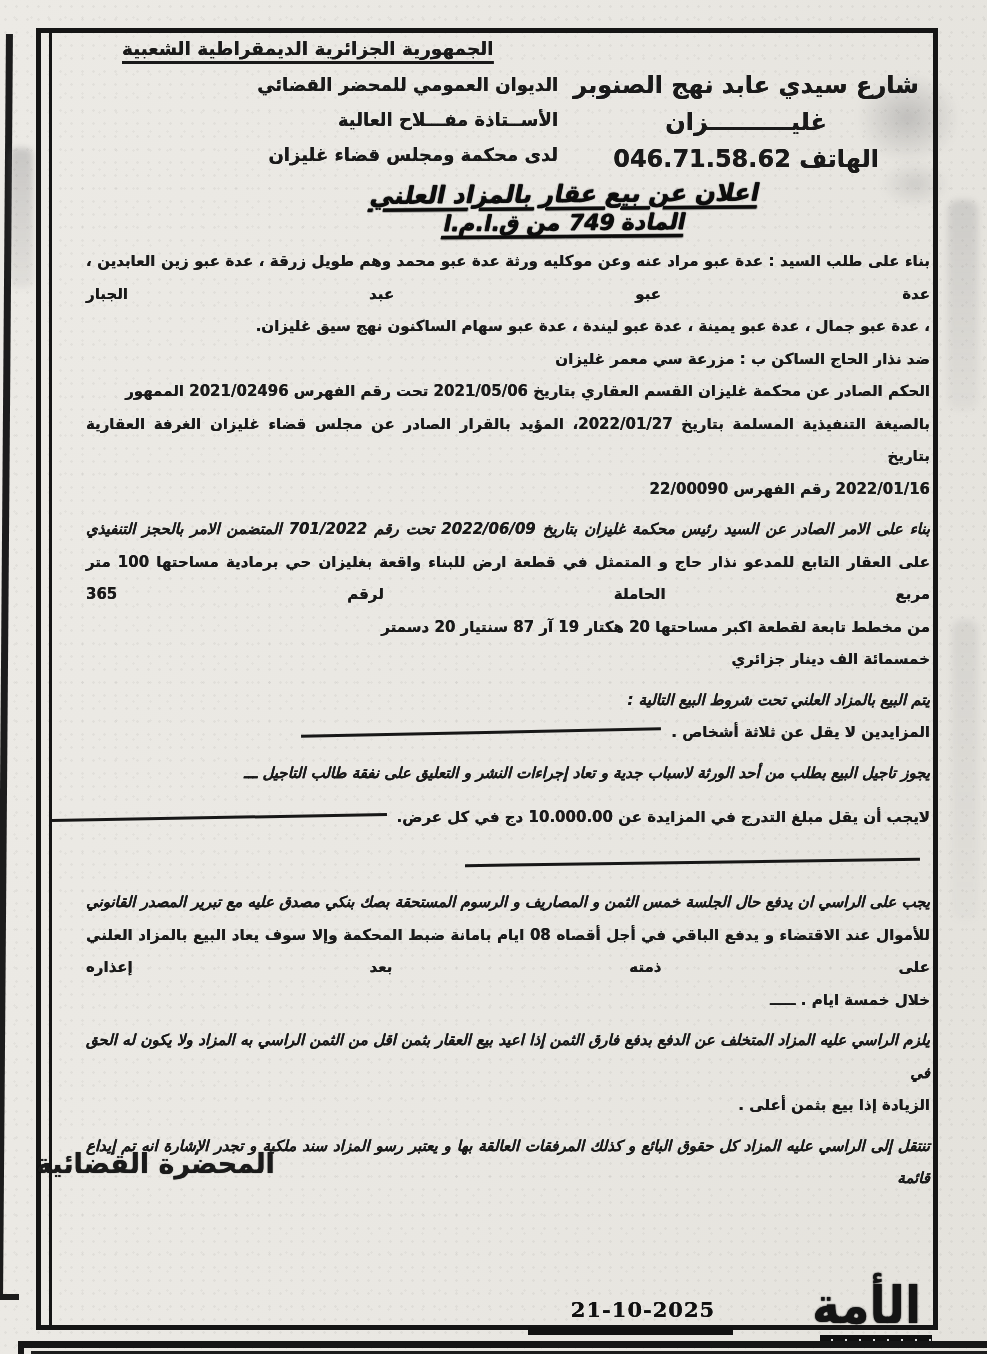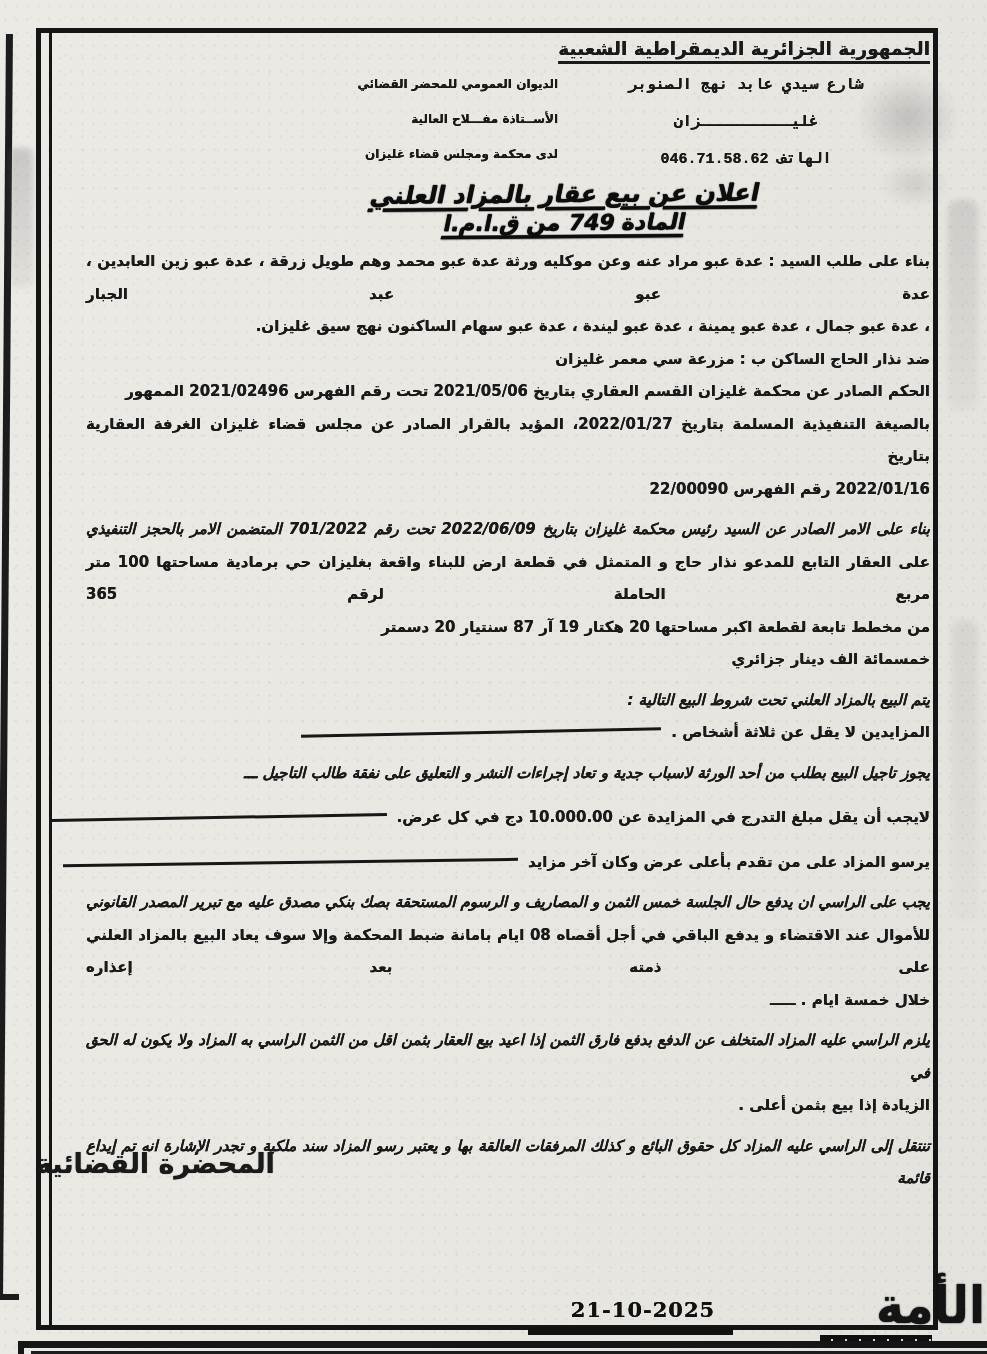--- a/index.html
+++ b/index.html
@@ -33,27 +33,27 @@
   .g2{left:948px;top:200px;width:30px;height:210px;background:linear-gradient(rgba(110,110,115,.20),rgba(110,110,115,.06));border-radius:10px;}
   .g3{left:9px;top:148px;width:24px;height:140px;background:linear-gradient(rgba(100,100,105,.26),rgba(100,100,105,.08));border-radius:8px;}
   .g4{left:880px;top:160px;width:70px;height:48px;background:radial-gradient(rgba(95,95,100,.18),transparent 70%);}
   .g5{left:952px;top:620px;width:26px;height:300px;background:linear-gradient(rgba(110,110,115,.12),rgba(110,110,115,.03));border-radius:10px;}
   
   .content{
     position:absolute;left:50px;top:32px;width:880px;height:1290px;
     direction:rtl;
   }
   .h-republic{
-    text-align:right;padding-left:94px;font-size:18.5px;font-weight:bold;
+    text-align:left;padding-left:72px;font-size:18.5px;font-weight:bold;
     text-decoration:underline;text-decoration-thickness:2.5px;text-underline-offset:6px;
     margin-top:6px;letter-spacing:.5px;text-shadow:0 0 .6px #000;
   }
   .h-cols{display:flex;flex-direction:row;margin-top:8px;}
-  .h-addr{width:42%;text-align:center;font-size:15px;font-weight:bold;line-height:37px;text-shadow:0 0 .5px #000;font-family:Liberation Mono, monospace;}
-  .h-office{width:58%;text-align:right;padding-right:4px;font-size:12px;font-weight:bold;line-height:35px;text-shadow:0 0 .5px #000;}
+  .h-addr{width:42%;text-align:center;font-size:24px;font-weight:bold;line-height:37px;text-shadow:0 0 .5px #000;}
+  .h-office{width:58%;text-align:right;padding-right:4px;font-size:18px;font-weight:bold;line-height:35px;text-shadow:0 0 .5px #000;}
   .stamp{ text-align:center;padding-left:150px;margin-top:2px; }
   .stamp .s1,.stamp .s2{
     display:inline-block;transform:skewX(-12deg) rotate(-.5deg);
     font-weight:bold;letter-spacing:2px;color:#0d0d0d;
     text-decoration:underline;text-decoration-thickness:3px;text-underline-offset:5px;
     text-shadow:0 0 1.3px #000, .5px .5px 0 #222;
   }
   .stamp .s1{font-size:24px;}
   .stamp .s2{font-size:22px;margin-top:2px;}
   .body{margin-top:10px;font-size:15px;font-weight:bold;line-height:32.5px;text-align:right;text-shadow:0 0 .4px #111;}
@@ -69,21 +69,21 @@
     position:absolute;left:36px;top:1148px;font-size:27px;font-weight:bold;
     letter-spacing:.5px;text-shadow:0 0 .8px #000;
   }
   .footer-date{
     position:absolute;left:548px;top:1297px;width:190px;text-align:center;
     font-family:"DejaVu Serif", serif;font-weight:bold;font-size:21px;
     letter-spacing:1px;direction:ltr;color:#111;text-shadow:0 0 .6px #000;
   }
   .date-bar{position:absolute;left:528px;top:1327px;width:205px;height:8px;background:#121212;}
   .logo{
-    position:absolute;left:812px;top:1278px;width:173px;height:66px;direction:rtl;text-align:right;
+    position:absolute;left:812px;top:1278px;width:173px;height:66px;direction:rtl;text-align:left;
   }
   .logo .logo-word{
     font-size:47px;font-weight:bold;line-height:56px;color:#141414;
     transform:scaleY(1.08);letter-spacing:-1px;text-shadow:0 0 1.5px #000;
   }
   .logo .logo-strip{
     position:absolute;left:8px;bottom:-2px;width:112px;height:11px;background:#101010;
     background-image:repeating-linear-gradient(90deg,transparent 0 7px,rgba(255,255,255,.85) 7px 9px);
     background-size:14px 3px;background-repeat:repeat-x;background-position:4px 4px;
   }
@@ -136,21 +136,21 @@
       <div class="bl j"><span>بالصيغة التنفيذية المسلمة بتاريخ  2022/01/27، المؤيد بالقرار الصادر عن مجلس قضاء غليزان  الغرفة العقارية  بتاريخ</span></div>
       <div class="bl"><span>2022/01/16 رقم الفهرس 22/00090</span></div>
       <div class="bl j mt"><span>بناء على الامر الصادر عن السيد رئيس محكمة غليزان بتاريخ 2022/06/09 تحت رقم 701/2022 المتضمن الامر بالحجز التنفيذي</span></div>
       <div class="bl j"><span>على العقار التابع للمدعو نذار حاج  و المتمثل في قطعة ارض للبناء واقعة بغليزان حي برمادية مساحتها 100 متر مربع الحاملة لرقم 365</span></div>
       <div class="bl"><span>من مخطط تابعة لقطعة اكبر مساحتها 20 هكتار 19 آر 87 سنتيار 20 دسمتر</span></div>
       <div class="bl"><span>خمسمائة الف دينار جزائري</span></div>
       <div class="bl mt"><span>يتم البيع بالمزاد العلني تحت شروط البيع التالية :</span></div>
       <div class="bl"><span>المزايدين لا يقل عن ثلاثة أشخاص .</span><span class="fl fl1"></span></div>
       <div class="bl mt"><span>يجوز تاجيل البيع بطلب من أحد الورثة لاسباب جدية و تعاد إجراءات النشر و التعليق على نفقة طالب التاجيل ـــ</span></div>
       <div class="bl mt2"><span>لايجب أن يقل مبلغ التدرج في المزايدة عن 10.000.00 دج في كل عرض.</span><span class="fl fl2"></span></div>
-      <div class="bl mt2"><span>يرسو المزاد على من تقدم بأعلى عرض وكان آخر مزايد</span><span class="fl fl3"></span></div>
+      <div class="bl mt2"><span class="fl fl3"></span></div>
       <div class="bl j mt"><span>يجب على الراسي ان يدفع حال الجلسة خمس الثمن و المصاريف و الرسوم المستحقة بصك بنكي  مصدق عليه مع تبرير المصدر القانوني</span></div>
       <div class="bl j"><span>للأموال عند الاقتضاء و يدفع الباقي في أجل أقصاه 08 ايام بامانة ضبط المحكمة وإلا سوف يعاد البيع بالمزاد العلني على ذمته بعد إعذاره</span></div>
       <div class="bl"><span>خلال خمسة ايام . ـــــ</span></div>
       <div class="bl j mt"><span>يلزم الراسي عليه المزاد المتخلف عن الدفع بدفع فارق الثمن إذا اعيد بيع العقار بثمن اقل من الثمن الراسي به المزاد ولا يكون له الحق في</span></div>
       <div class="bl"><span>الزيادة إذا بيع بثمن أعلى .</span></div>
       <div class="bl j mt"><span>تنتقل إلى الراسي عليه المزاد كل حقوق البائع و كذلك المرفقات العالقة بها و يعتبر رسو المزاد سند ملكية و تجدر الإشارة انه تم إيداع قائمة</span></div>
 
     </div>
   </div>
 

